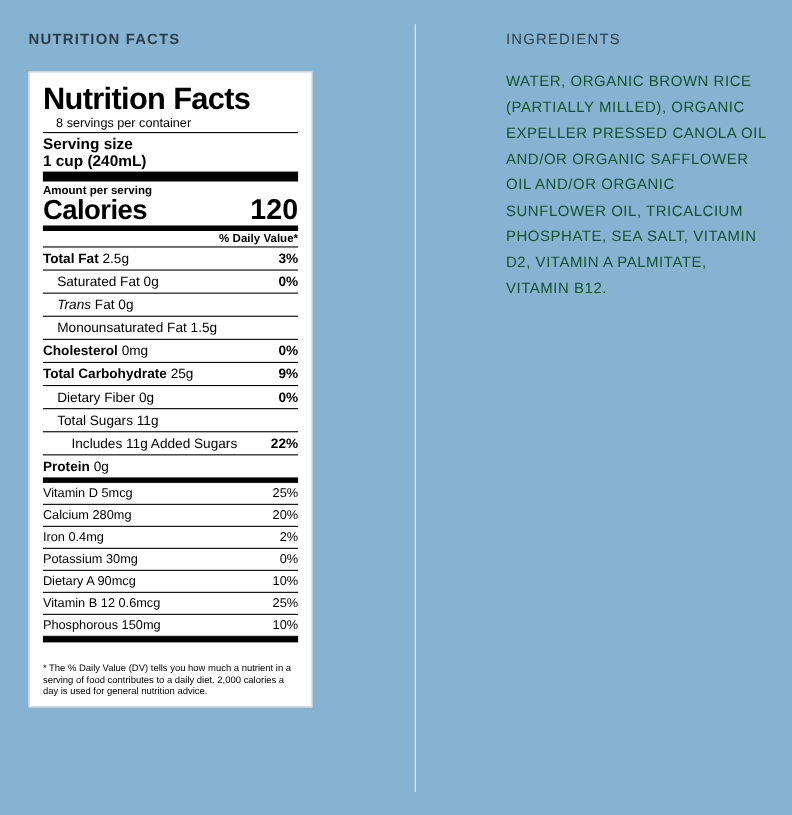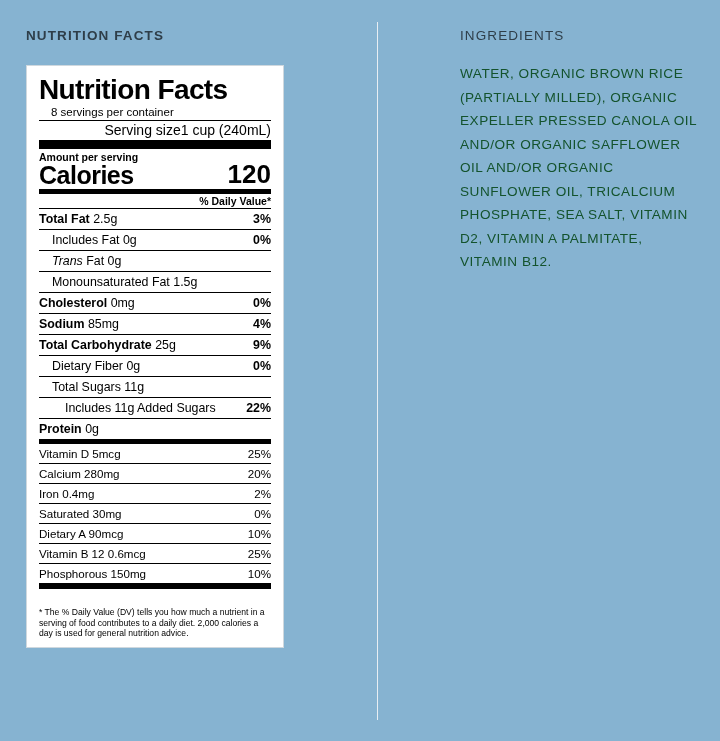--- a/index.html
+++ b/index.html
@@ -85,24 +85,25 @@
     font-size: 11.5px;
     line-height: 14px;
     margin: 0 0 1px 12px;
   }
   .rule-thin { border-bottom: 1px solid #000; }
   .rule-med  { border-bottom: 5px solid #000; }
   .rule-thick{ border-bottom: 9px solid #000; }
 
   .nf-serving-size {
     display: flex;
-    justify-content: flex-end;
+    justify-content: center;
     font-size: 14px;
-    font-weight: normal;
+    font-weight: bold;
     padding: 1px 0 2px 0;
+    flex-direction: column;
   }
   .nf-amount {
     font-size: 10.5px;
     font-weight: bold;
     padding-top: 2px;
     margin-bottom: -2px;
   }
   .nf-calories-row {
     display: flex;
     justify-content: space-between;
@@ -190,44 +191,40 @@
 
       <div class="nf-dv-header">% Daily Value*</div>
       <div class="rule-thin"></div>
 
       <div class="nf-row">
         <span class="lbl"><b>Total Fat</b> <span>2.5g</span></span>
         <span class="val">3%</span>
       </div>
 
       <div class="nf-row">
-        <span class="lbl indent-1"><span>Includes Fat</span> <span>0g</span></span>
+        <span class="lbl indent-1"><span>Saturated Fat</span> <span>0g</span></span>
         <span class="val">0%</span>
       </div>
 
       <div class="nf-row">
         <span class="lbl indent-1"><span class="italic">Trans</span> <span>Fat 0g</span></span>
         <span class="val"></span>
       </div>
 
 
       <div class="nf-row">
         <span class="lbl indent-1"><span>Monounsaturated Fat</span> <span>1.5g</span></span>
         <span class="val"></span>
       </div>
 
       <div class="nf-row">
         <span class="lbl"><b>Cholesterol</b> <span>0mg</span></span>
         <span class="val">0%</span>
       </div>
 
-      <div class="nf-row">
-        <span class="lbl"><b>Sodium</b> <span>85mg</span></span>
-        <span class="val">4%</span>
-      </div>
 
       <div class="nf-row">
         <span class="lbl"><b>Total Carbohydrate</b> <span>25g</span></span>
         <span class="val">9%</span>
       </div>
 
       <div class="nf-row">
         <span class="lbl indent-1"><span>Dietary Fiber</span> <span>0g</span></span>
         <span class="val">0%</span>
       </div>
@@ -254,21 +251,21 @@
       </div>
       <div class="micro-row">
         <span>Calcium 280mg</span>
         <span>20%</span>
       </div>
       <div class="micro-row">
         <span>Iron 0.4mg</span>
         <span>2%</span>
       </div>
       <div class="micro-row">
-        <span>Saturated 30mg</span>
+        <span>Potassium 30mg</span>
         <span>0%</span>
       </div>
       <div class="micro-row">
         <span>Dietary A 90mcg</span>
         <span>10%</span>
       </div>
       <div class="micro-row">
         <span>Vitamin B 12  0.6mcg</span>
         <span>25%</span>
       </div>

